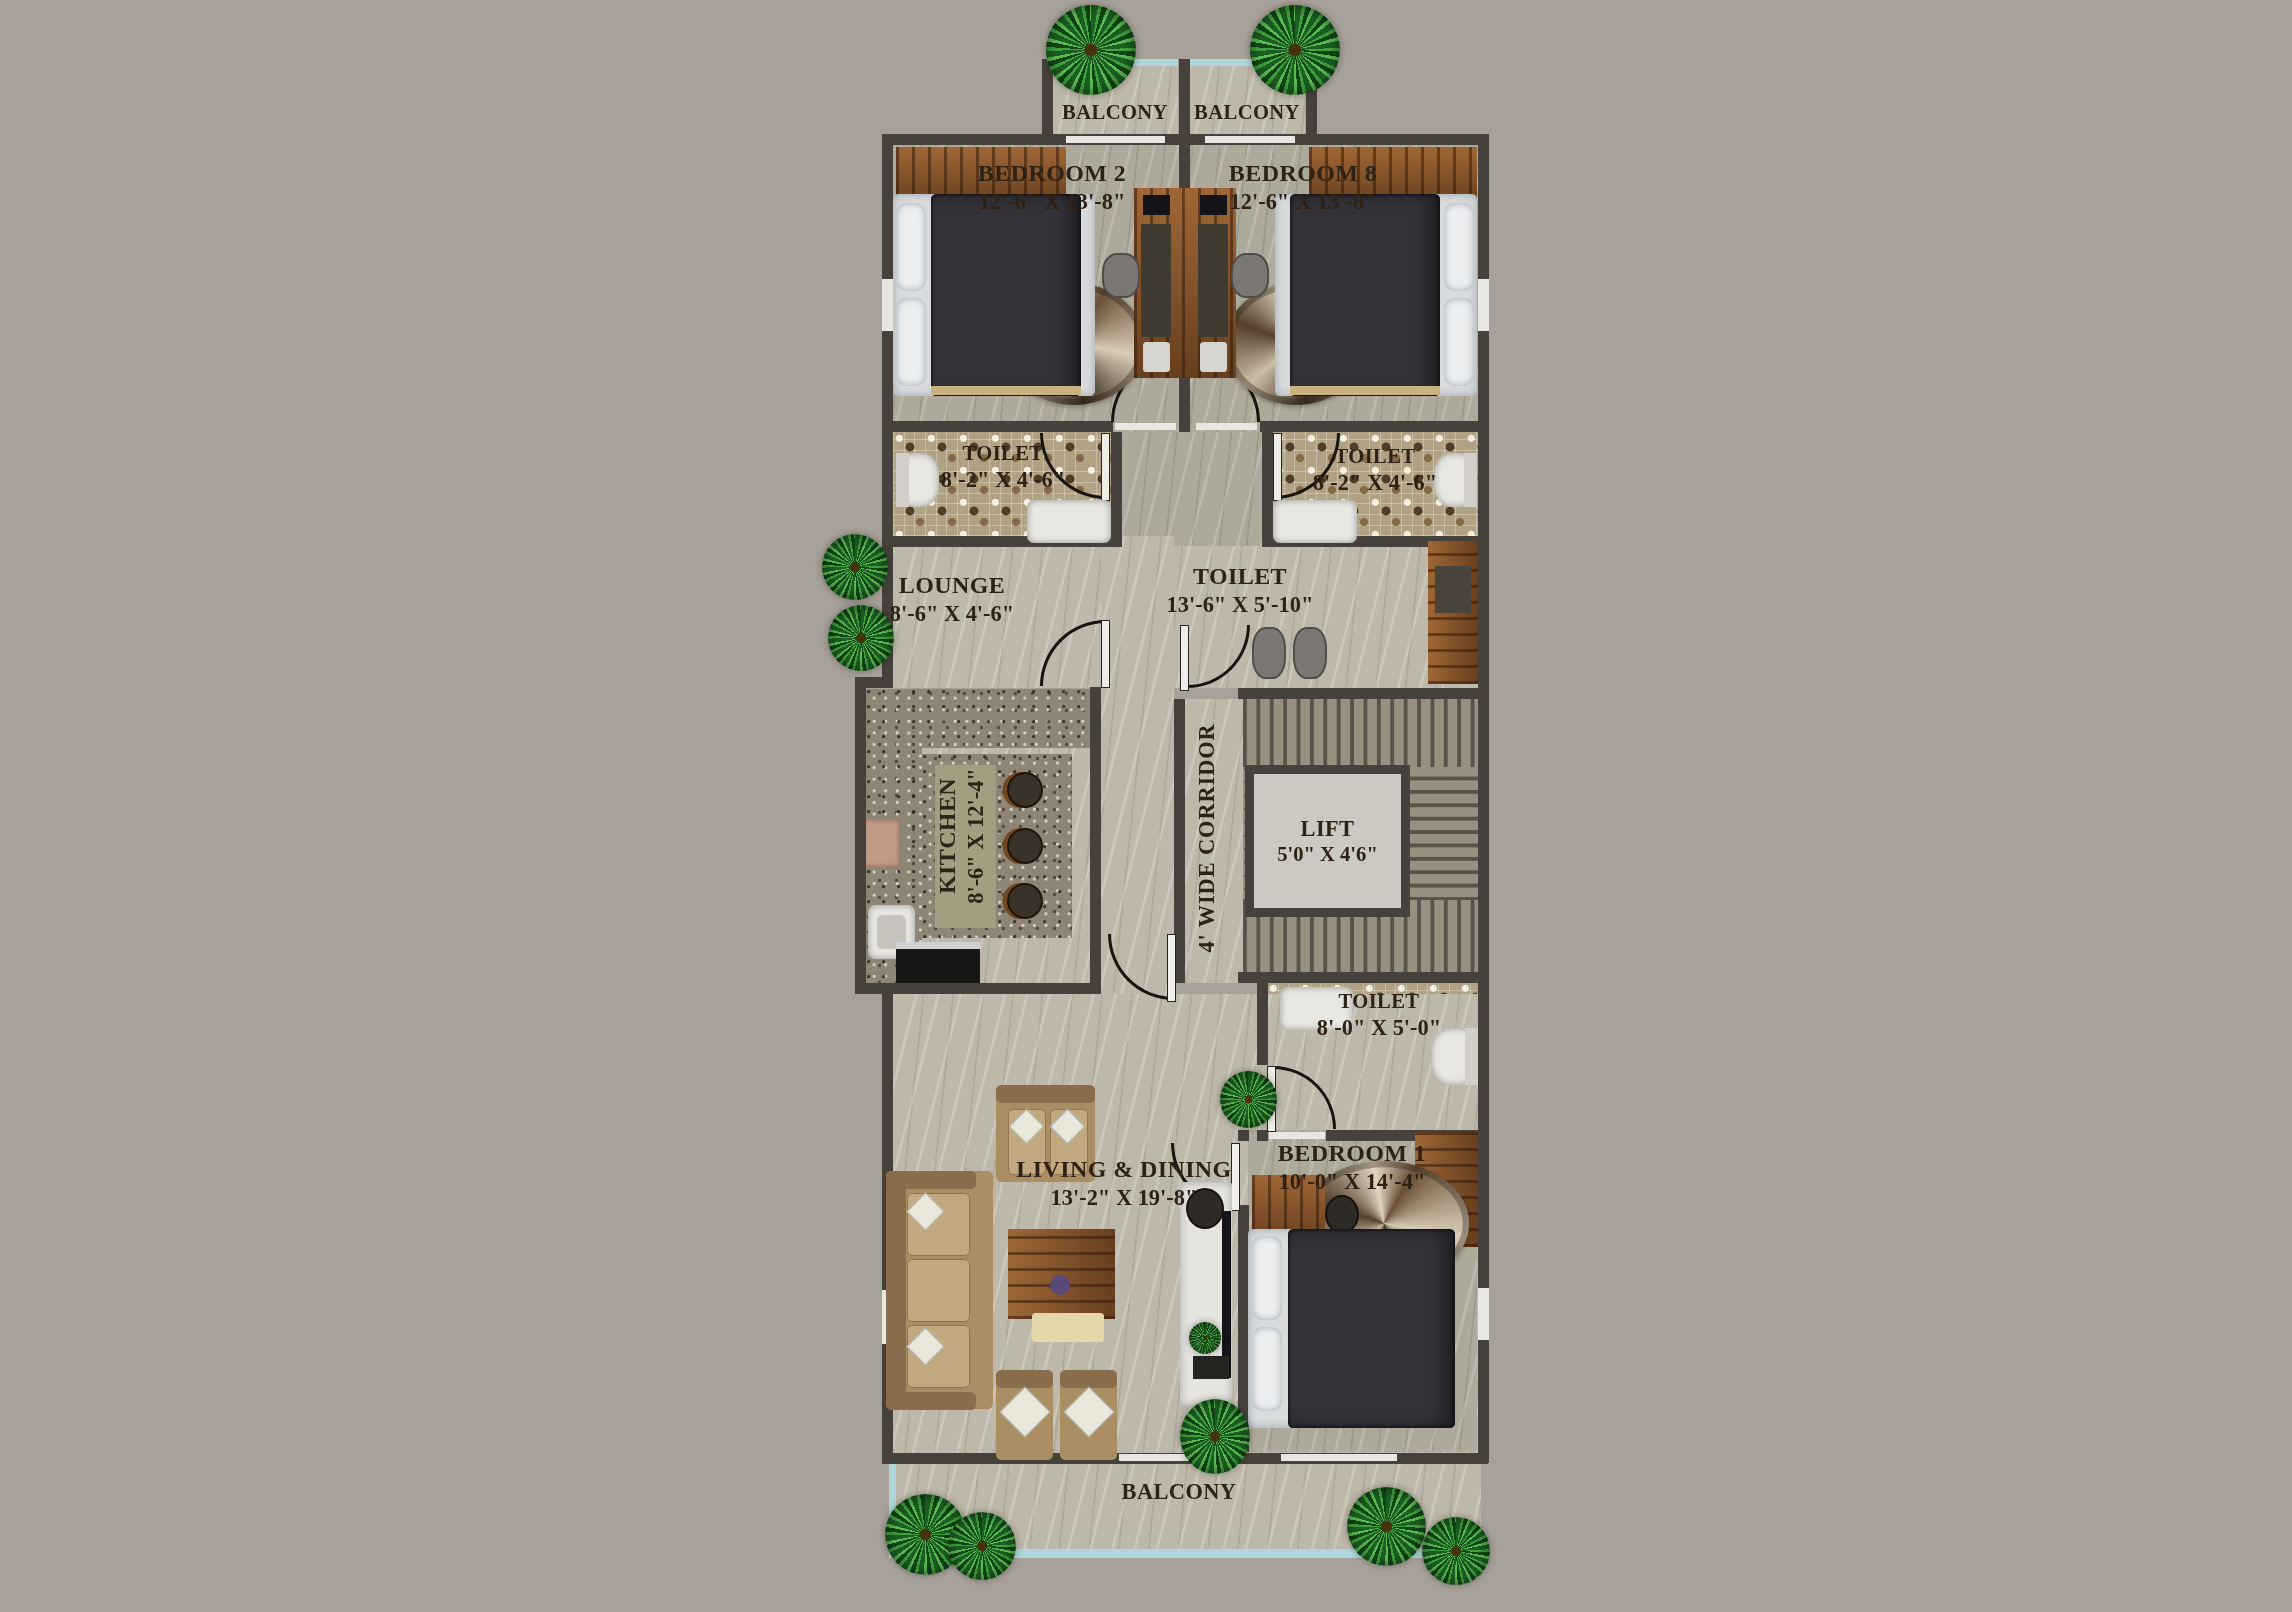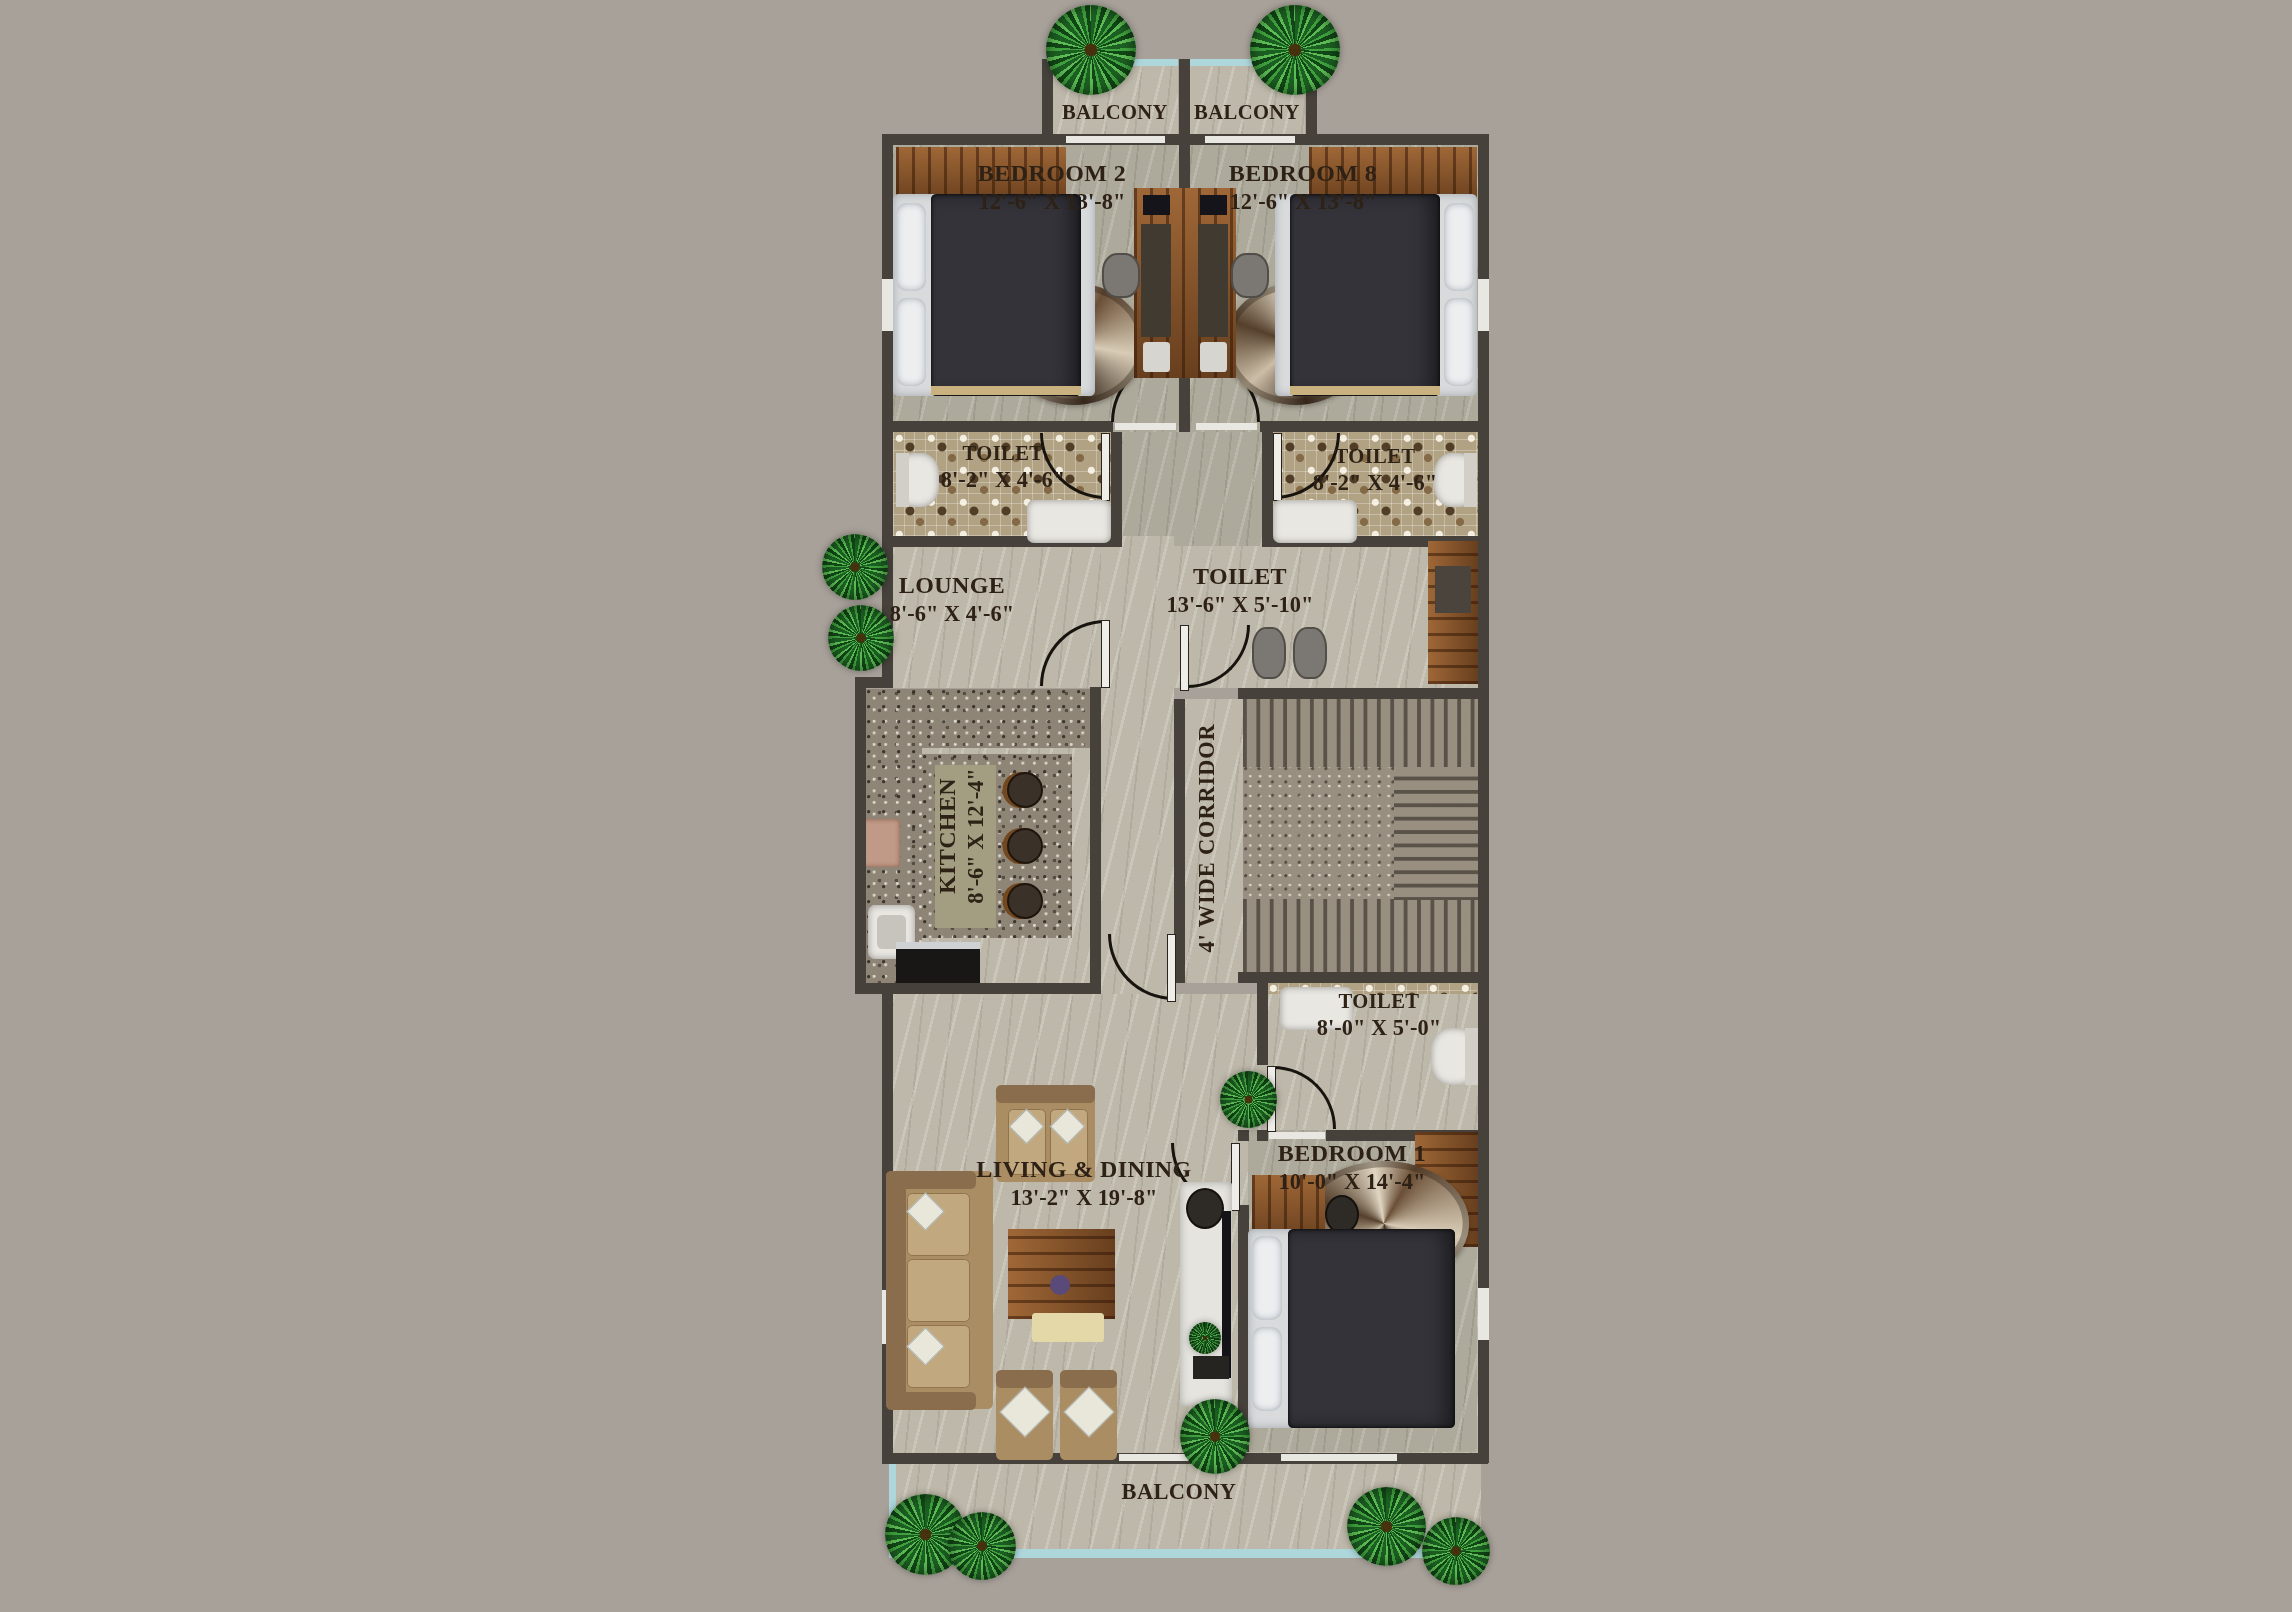--- a/index.html
+++ b/index.html
@@ -92,20 +92,26 @@
   <div class="f marble-d" style="left:1248px;top:1130px;width:229px;height:322px"></div>
   <div class="f marble" style="left:889px;top:1463px;width:592px;height:93px"></div>
   <div class="f aqua" style="left:889px;top:1549px;width:592px;height:9px"></div>
   <div class="f aqua" style="left:889px;top:1463px;width:7.2px;height:95px"></div>
   <div class="f aqua" style="left:1052px;top:59px;width:126px;height:7.2px"></div>
   <div class="f aqua" style="left:1189px;top:59px;width:116px;height:7.2px"></div>
 
   <div class="f steps tread-v" style="left:1243px;top:699px;width:235px;height:68px"></div>
   <div class="f steps tread-v" style="left:1243px;top:899px;width:235px;height:73px"></div>
   <div class="f steps tread-h" style="left:1394px;top:767px;width:84px;height:133px"></div>
+  <div class="f lift-box" style="left:1245px;top:765px;width:147px;height:134px">
+    <div class="rlabel">
+      <div class="rname">LIFT</div>
+      <div class="rdims">5'0" X 4'6"</div>
+    </div>
+  </div>
 
   <div class="f granite" style="left:866px;top:689px;width:224px;height:59px"></div>
   <div class="f granite" style="left:866px;top:689px;width:56px;height:304px"></div>
   <div class="f granite" style="left:922px;top:754px;width:150px;height:184px"></div>
   <div class="f" style="left:935px;top:765px;width:61px;height:163px;background:#a39e82"></div>
   <div class="f stool" style="left:1007px;top:772px;width:36px;height:36px"></div>
   <div class="f stool" style="left:1007px;top:828px;width:36px;height:36px"></div>
   <div class="f stool" style="left:1007px;top:883px;width:36px;height:36px"></div>
   <div class="f white-fix" style="left:868px;top:905px;width:47px;height:54px"></div>
   <div class="f" style="left:877px;top:915px;width:29px;height:34px;background:#c7c4be;border-radius:5.4px"></div>
@@ -301,21 +307,21 @@
     <div class="rname">KITCHEN</div>
     <div class="rdims">8'-6" X 12'-4"</div>
   </div>
   <div class="f rlabel" style="left:1068px;top:819px;width:287px;height:38px;transform:rotate(-90deg)">
     <div class="rname" style="font-size:22.4px;letter-spacing:0.9px">4' WIDE CORRIDOR</div>
   </div>
   <div class="f rlabel small" style="left:1267px;top:989px;width:224px">
     <div class="rname">TOILET</div>
     <div class="rdims">8'-0" X 5'-0"</div>
   </div>
-  <div class="f rlabel" style="left:972px;top:1155px;width:224px">
+  <div class="f rlabel" style="left:1012px;top:1155px;width:224px">
     <div class="rname">LIVING &amp; DINING</div>
     <div class="rdims">13'-2" X 19'-8"</div>
   </div>
   <div class="f rlabel" style="left:1240px;top:1139px;width:224px">
     <div class="rname">BEDROOM 1</div>
     <div class="rdims">10'-0" X 14'-4"</div>
   </div>
   <div class="f rlabel" style="left:1058px;top:1478px;width:242px">
     <div class="rname" style="font-size:22.4px">BALCONY</div>
   </div>

